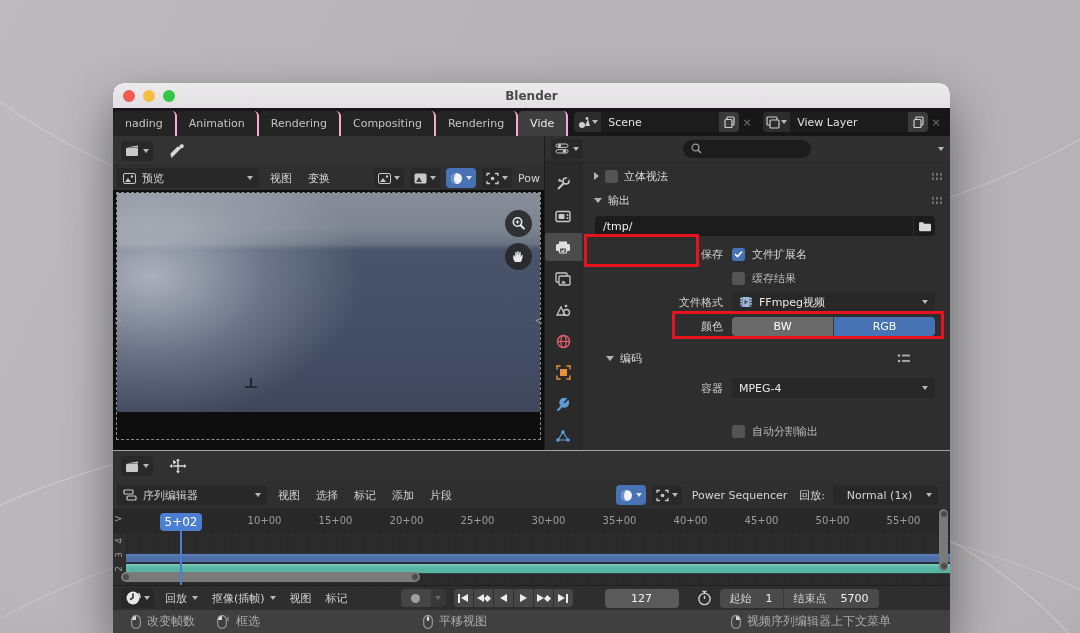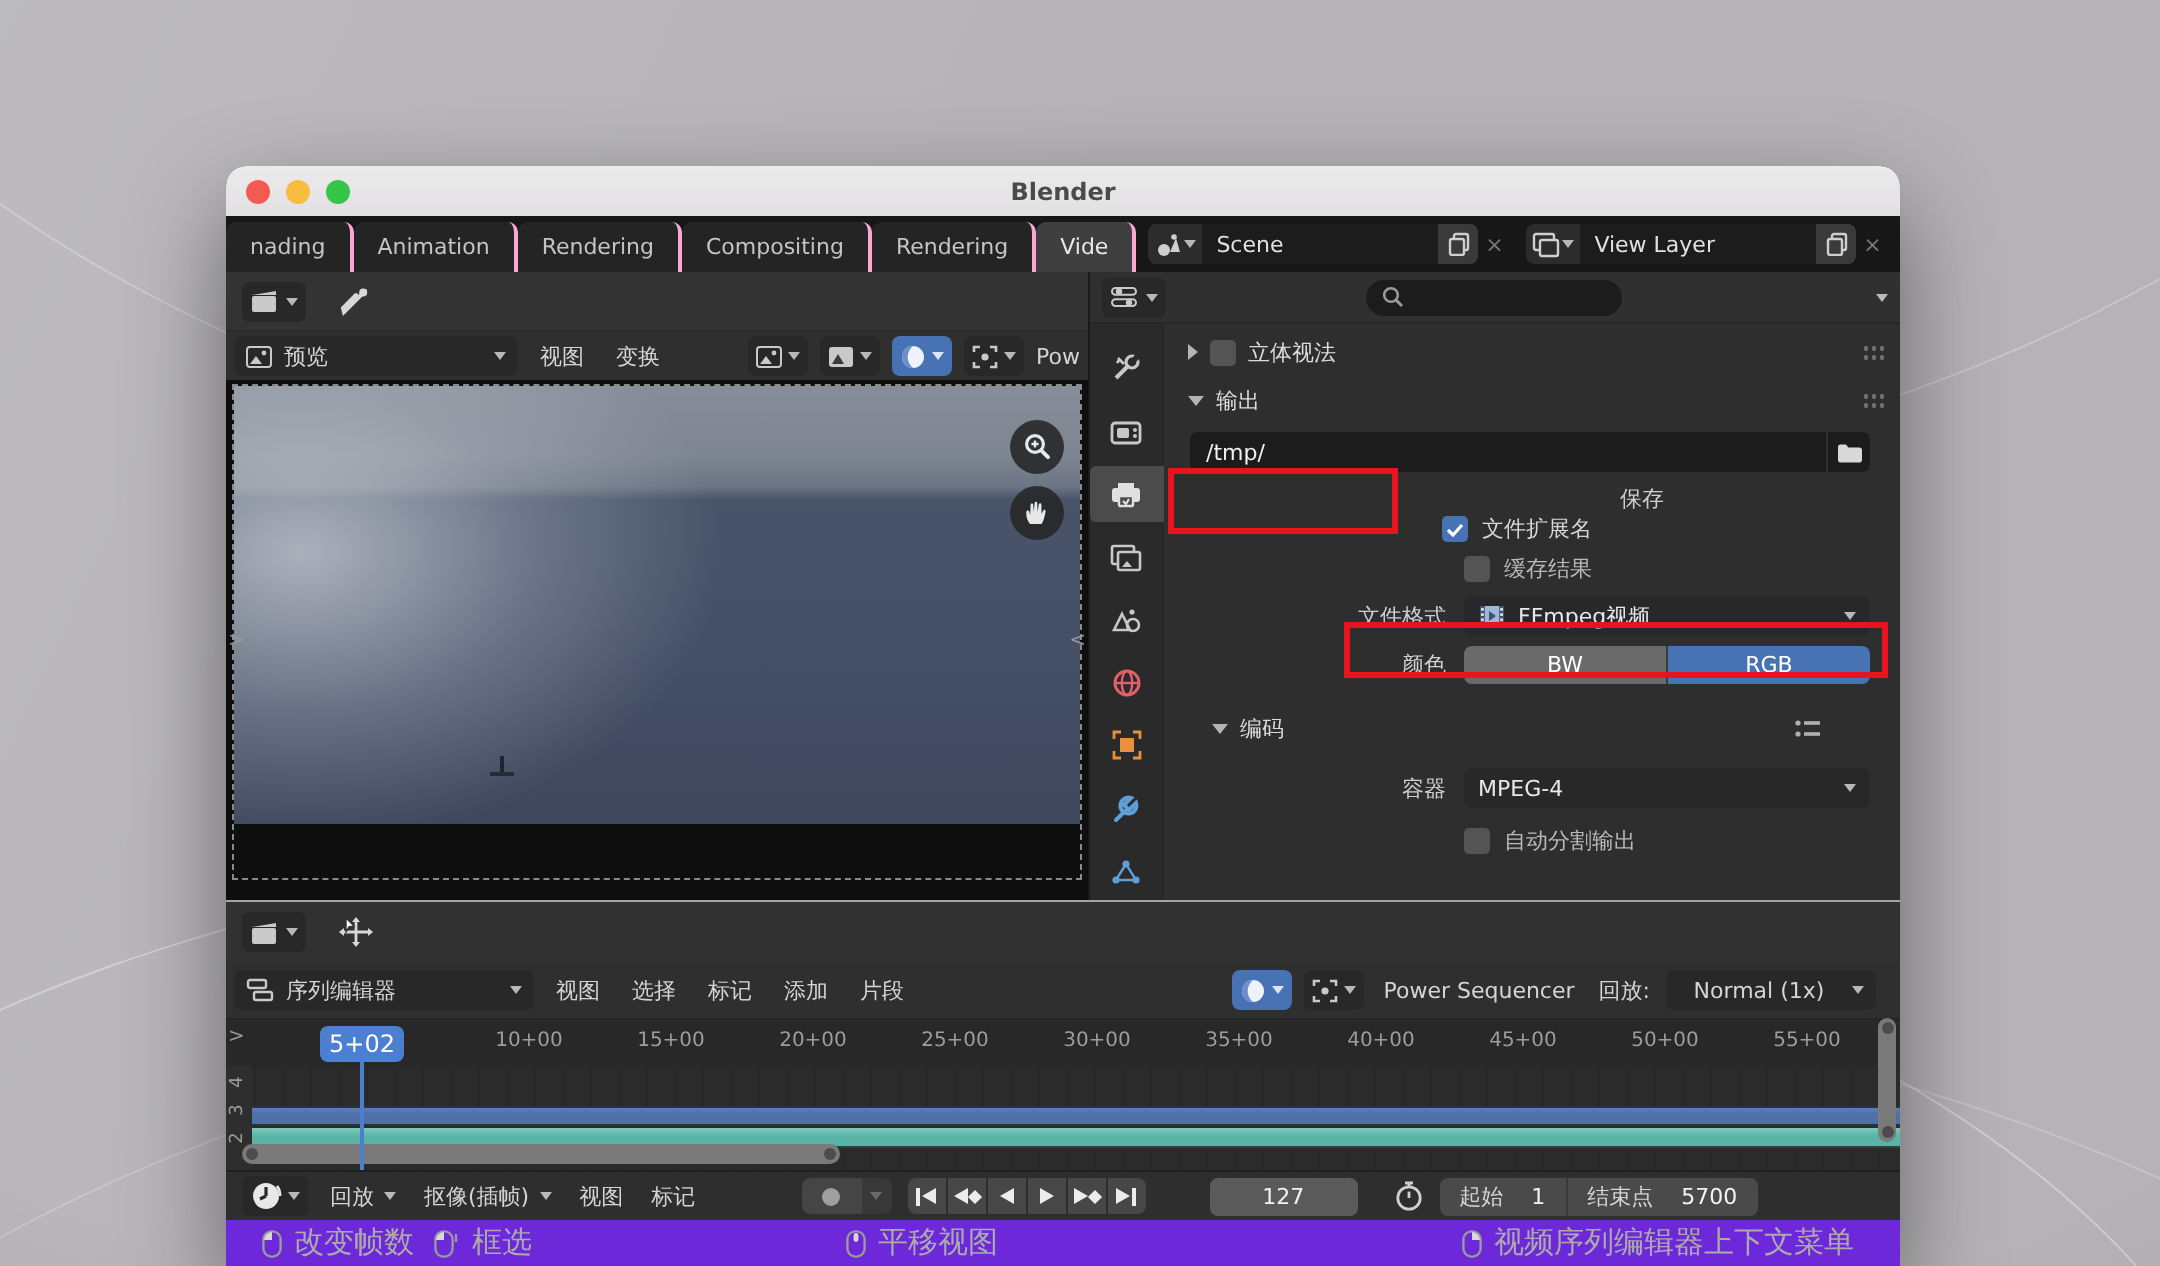--- a/index.html
+++ b/index.html
@@ -125,21 +125,21 @@
   .recbtn { margin-left:46px; display:flex; }
   .rec1 { width:30px; height:18px; background:#454545; border-radius:4px 0 0 4px; display:flex; align-items:center; justify-content:center; }
   .rec1 i { width:9px; height:9px; border-radius:50%; background:#9f9f9f; }
   .rec2 { width:15px; height:18px; background:#383838; border-radius:0 4px 4px 0; display:flex; align-items:center; justify-content:center; }
   .framefield { margin-left:32px; width:74px; height:19px; background:#5a5a5a; border-radius:4px; display:flex; align-items:center; justify-content:center; color:#f2f2f2; }
   .rangegrp { display:flex; margin-left:8px; border-radius:4px; overflow:hidden; }
   .rfield { height:19px; background:#4a4a4a; display:flex; align-items:center; padding:0 10px; gap:14px; }
   .rfield + .rfield { border-left:1px solid #3a3a3a; }
 
   
-  .statusbar { position:absolute; left:0; top:527px; width:837px; height:23px; background:#6d28d9; display:flex; align-items:center; font-size:15px; color:#ababab; }
+  .statusbar { position:absolute; left:0; top:527px; width:837px; height:23px; background:#404040; display:flex; align-items:center; font-size:12px; color:#ababab; }
   .hint { display:flex; align-items:center; gap:6px; position:absolute; }
   svg { display:block; }
 </style>
 </head>
 <body>
 
 <div class="wp wp1"></div>
 <div class="wp wp2"></div>
 <div class="wp wp3"></div>
 <div class="shade"></div>
@@ -397,21 +397,21 @@
             <div class="field">
               <span>/tmp/</span>
             </div>
             <div class="folderbtn" style="margin-right:15px;">
               <svg width="13" height="11">
                   <path d="M1 2.5 C1 1.8 1.5 1.3 2.2 1.3 H5 L6.2 2.8 H11.8 C12.5 2.8 13 3.3 13 4 V9 C13 9.7 12.5 10.2 11.8 10.2 H2.2 C1.5 10.2 1 9.7 1 9 Z" fill="#d8d8d8"></path>
                 </svg>
             </div>
           </div>
 
-          <div class="prow" style="margin-top:4px;flex-direction:column;">
+          <div class="prow" style="margin-top:4px;">
             <div class="plabel">保存</div>
             <div class="pwidget">
               <span class="cb on">
                 <svg width="9" height="8">
                     <path d="M1 4 L3.5 6.5 L8 1.5" stroke="#fff" stroke-width="1.6" fill="none"></path>
                   </svg>
               </span>
               <span>文件扩展名</span>
             </div>
           </div>
@@ -467,21 +467,21 @@
           </div>
           <div class="prow" style="margin-top:6px;">
             <div class="plabel">容器</div>
             <div class="pwidget">
               <div class="ddfield">
                 <span class="lbl">MPEG-4</span>
                 <span class="chev"></span>
               </div>
             </div>
           </div>
-          <div class="prow" style="margin-top:2px;">
+          <div class="prow" style="margin-top:19px;">
             <div class="plabel"></div>
             <div class="pwidget">
               <span class="cb off"></span>
               <span style="color:#b9b9b9;">自动分割输出</span>
             </div>
           </div>
         </div>
       </div>
     </div>
   </div>

